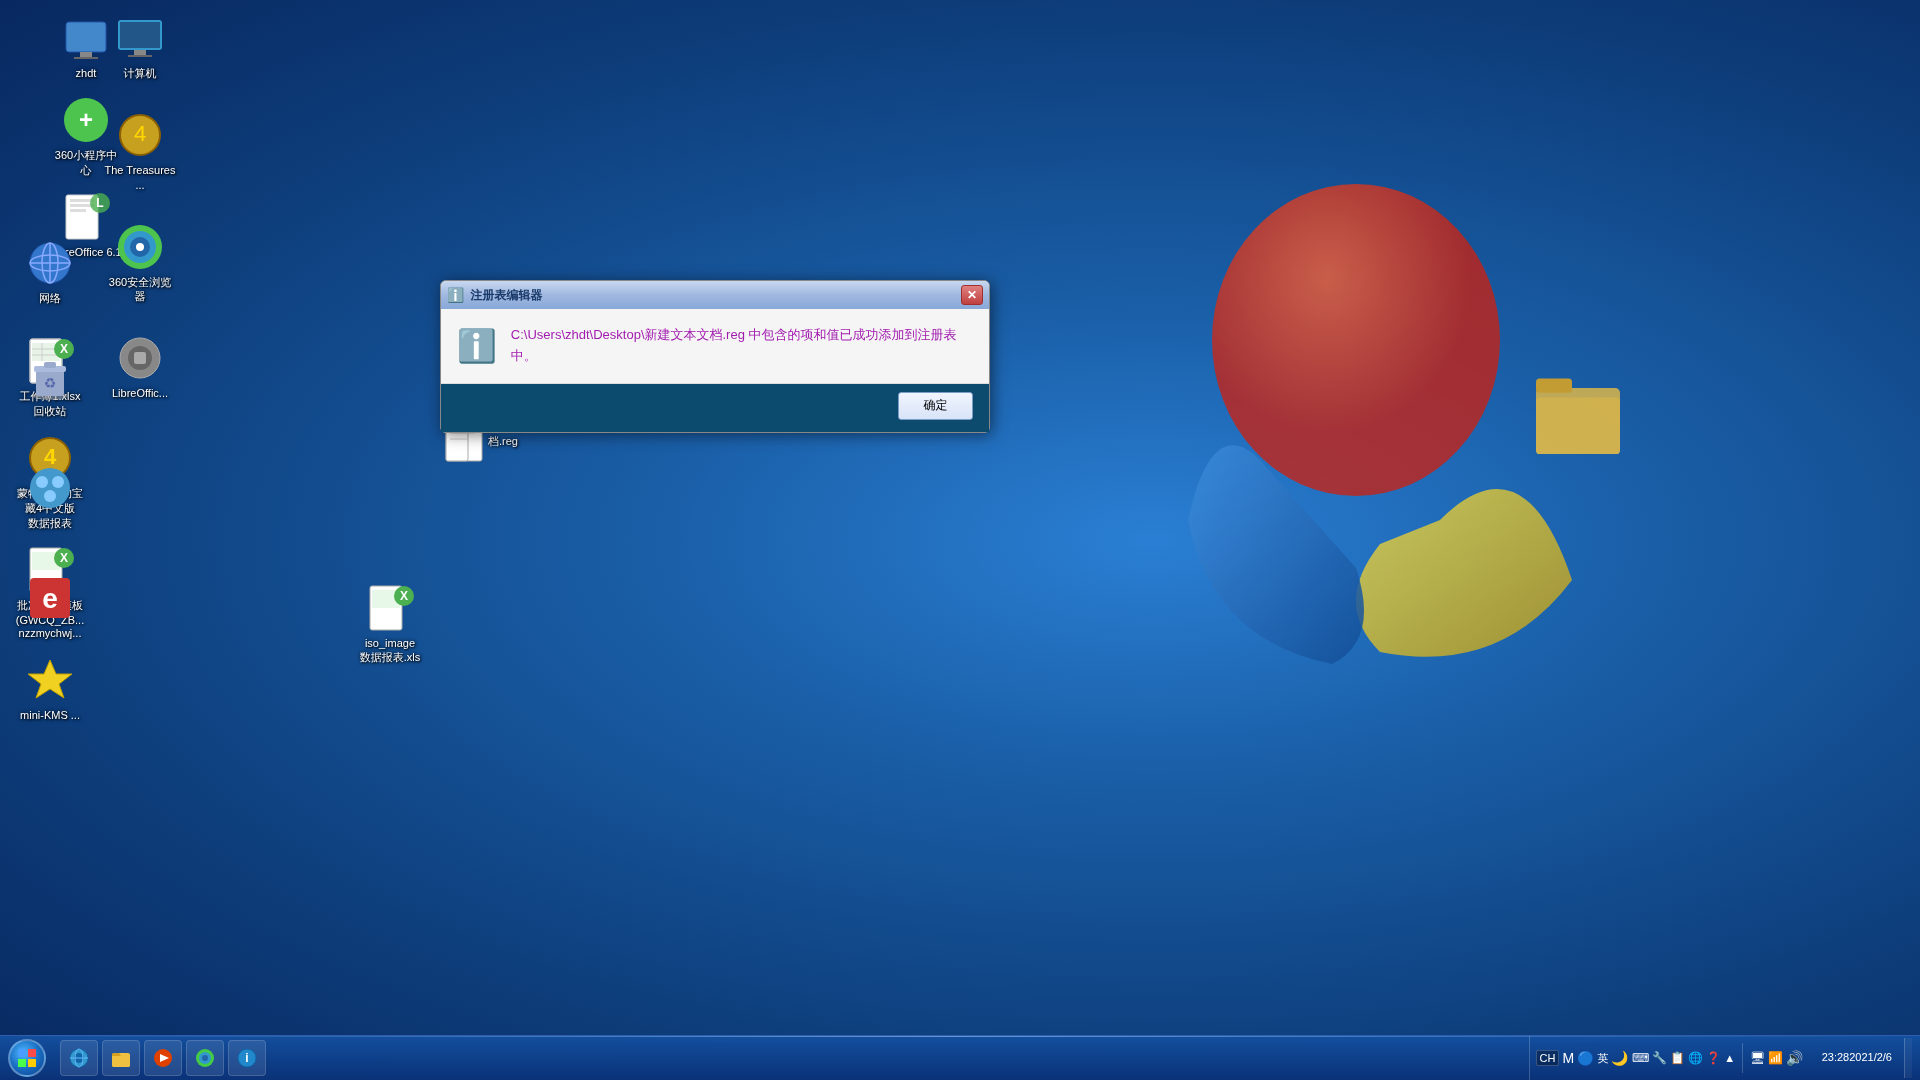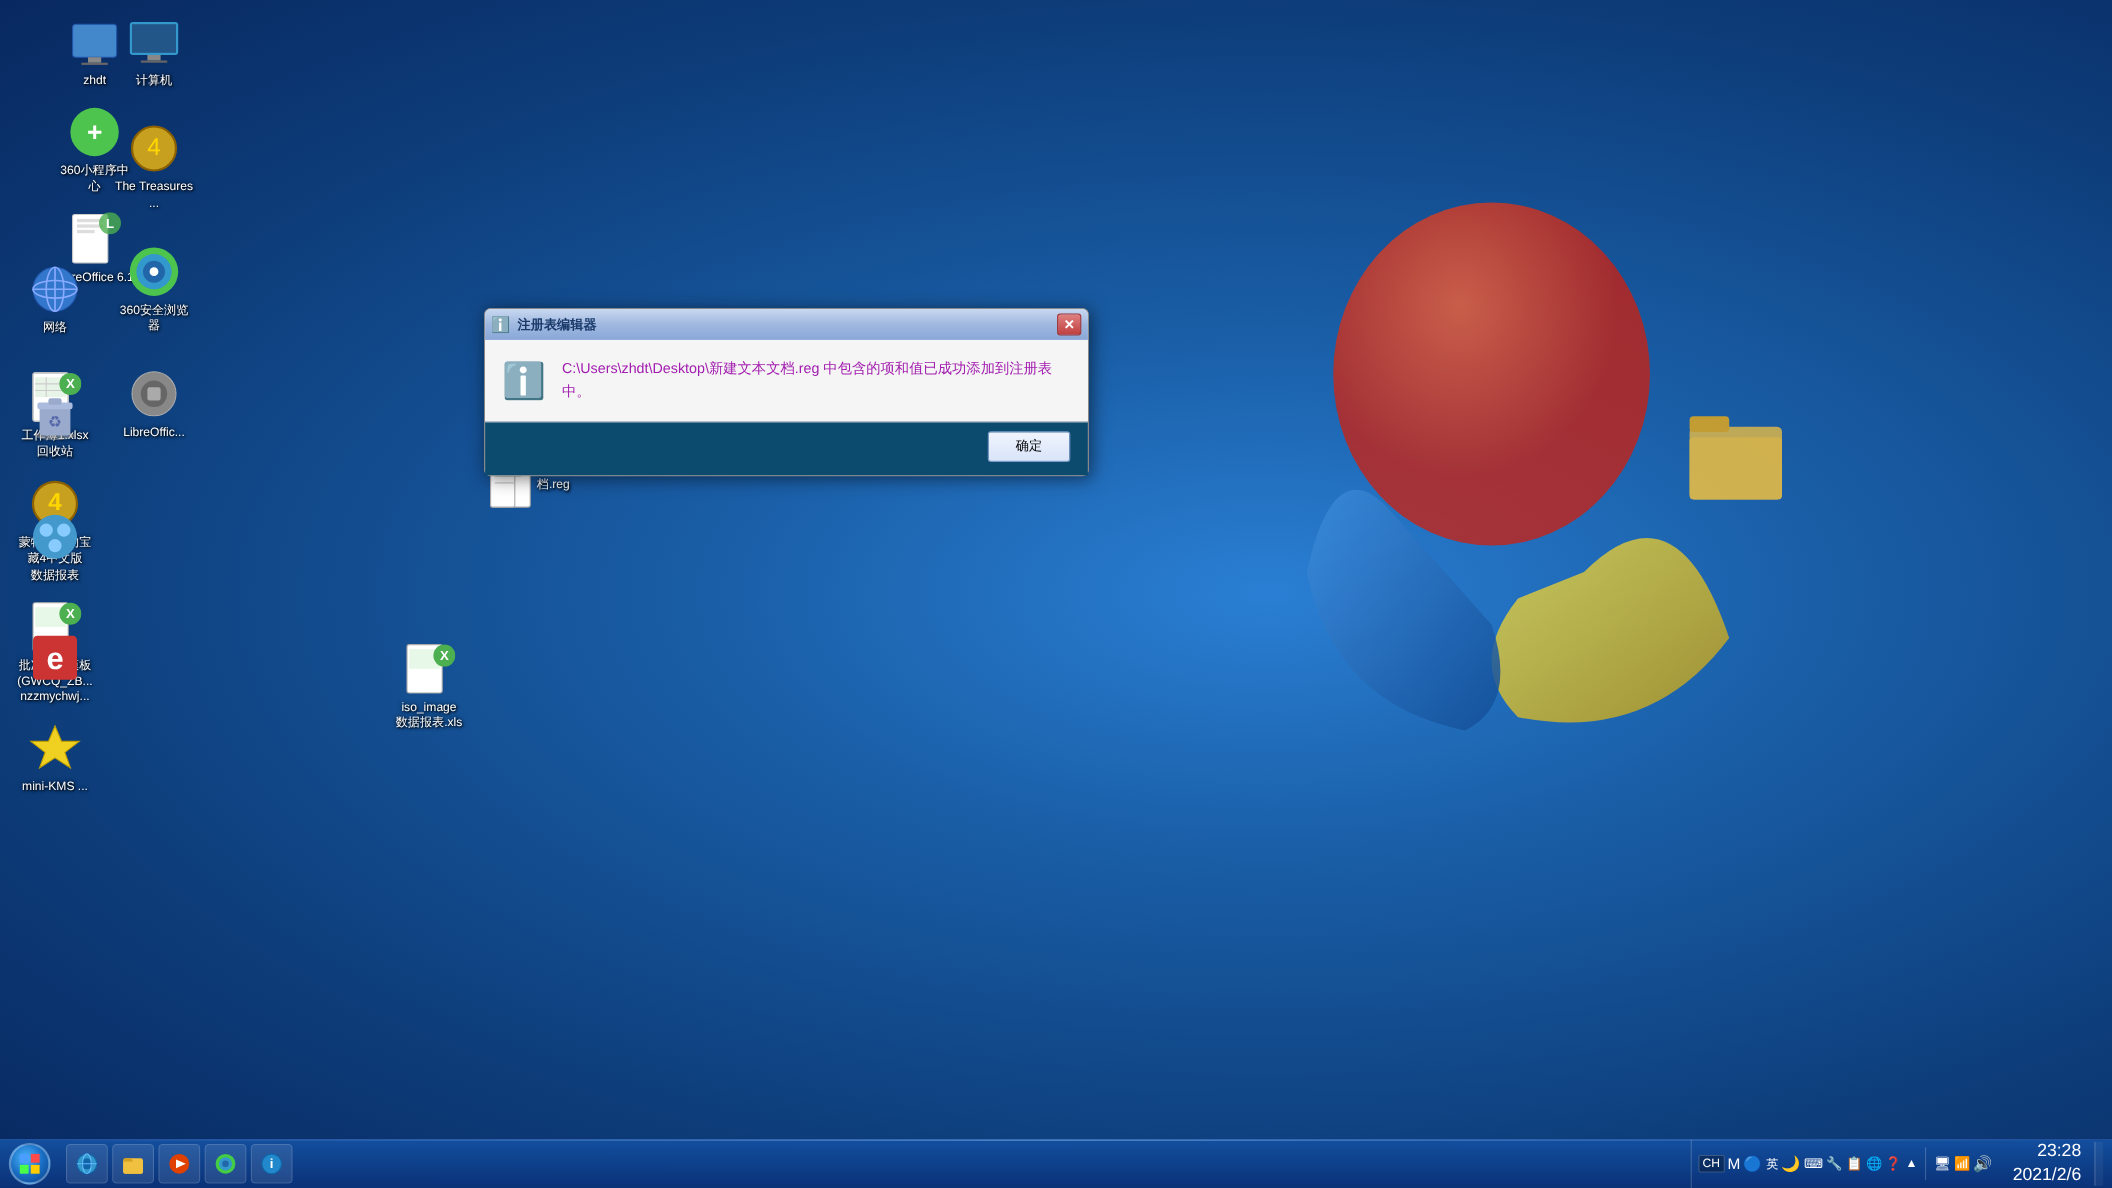--- a/index.html
+++ b/index.html
@@ -139,24 +139,24 @@
     }
 
     .tray-icon {
       font-size: 14px;
       color: white;
       cursor: pointer;
     }
 
     .clock {
       display: flex;
-      flex-direction: column;
+      flex-direction: row;
       align-items: flex-end;
       color: white;
-      font-size: 16px;
+      font-size: 11px;
       line-height: 1.4;
       padding: 0 8px;
       cursor: pointer;
     }
 
     
     .dialog-overlay {
       position: absolute;
       top: 280px;
       left: 440px;

